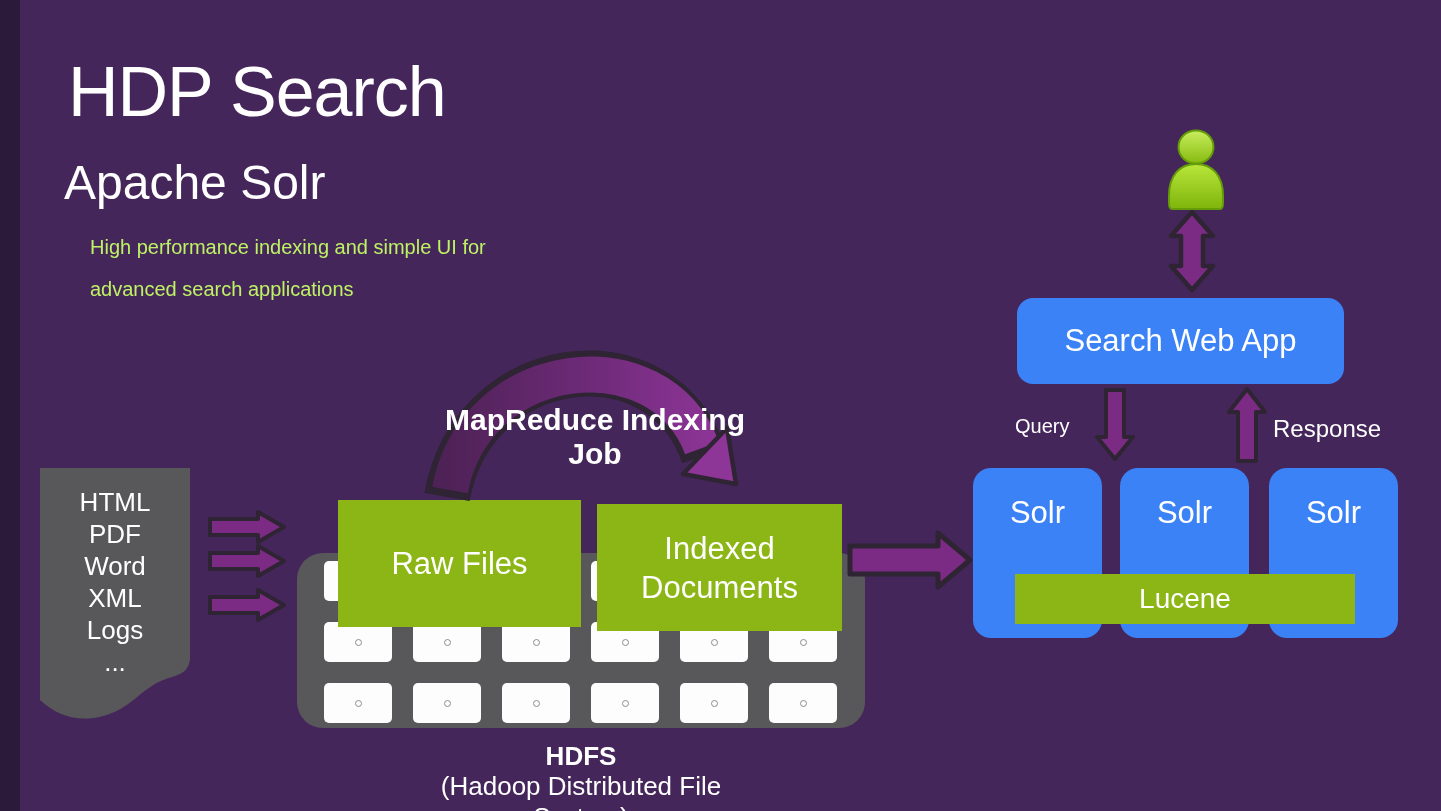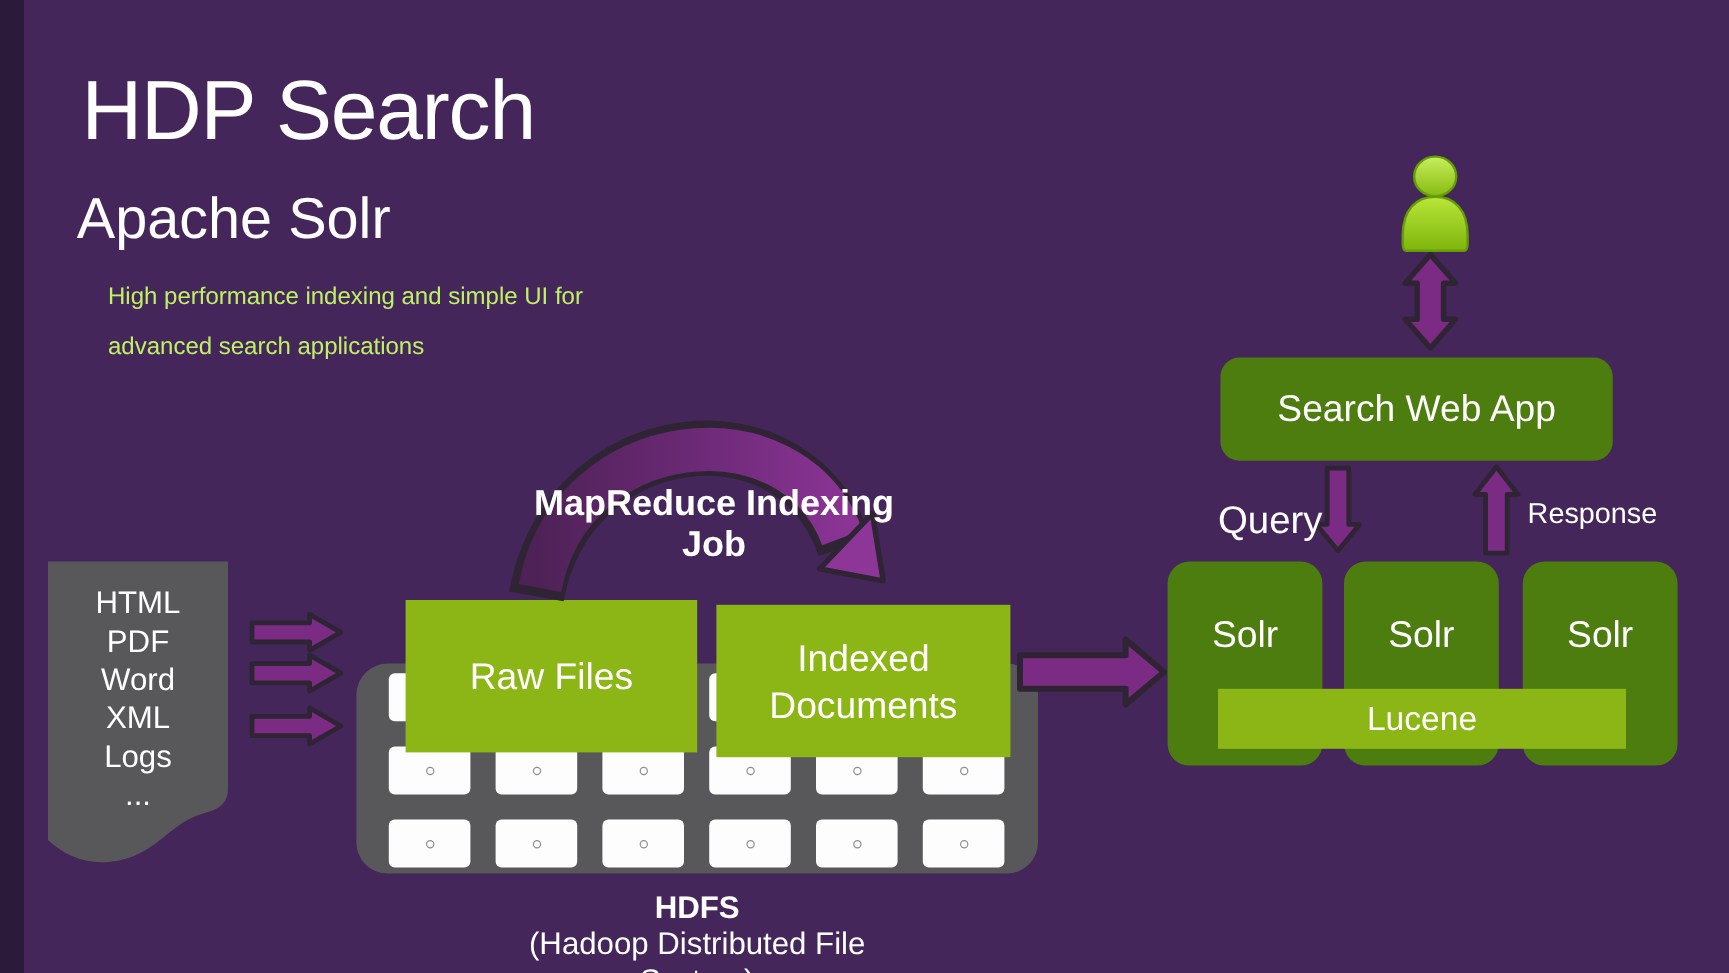--- a/index.html
+++ b/index.html
@@ -8,39 +8,39 @@
     background:#45265b;color:#fff;
     font-family:"Liberation Sans",sans-serif;
     margin-left:20px;
   }
   .abs{position:absolute;}
   
   .title{left:48px;top:52px;font-size:70px;letter-spacing:-1px;z-index:6;}
   .subtitle{left:44px;top:155px;font-size:48px;z-index:6;}
   .desc{left:70px;top:226px;font-size:20px;line-height:42px;white-space:pre-line;z-index:6;color:#bef264;}
   
-  .graybox{background:#4d7c0f;border-radius:16px;display:flex;align-items:center;justify-content:center;z-index:3;}
+  .graybox{background:#3b82f6;border-radius:16px;display:flex;align-items:center;justify-content:center;z-index:3;}
   .searchapp{left:997px;top:298px;width:327px;height:86px;font-size:31px;}
-  .solr{top:468px;width:129px;height:170px;border-radius:18px;align-items:flex-start;padding-top:43px;box-sizing:border-box;font-size:31px;}
+  .solr{top:468px;width:129px;height:170px;border-radius:18px;align-items:flex-start;padding-top:27px;box-sizing:border-box;font-size:31px;}
   .solr1{left:953px;} .solr2{left:1100px;} .solr3{left:1249px;}
   
   .greenbox{background:#8cb616;display:flex;align-items:center;justify-content:center;text-align:center;z-index:4;}
   .rawfiles{left:318px;top:500px;width:243px;height:127px;font-size:31px;}
   .indexed{left:577px;top:504px;width:245px;height:127px;font-size:31px;line-height:39px;white-space:pre-line;}
   .lucene{left:995px;top:574px;width:340px;height:50px;font-size:28px;z-index:5;text-align:right;}
   
   .hdfs{left:277px;top:553px;width:568px;height:175px;background:#58585b;border-radius:26px;z-index:2;
         display:grid;grid-template-columns:repeat(6,68px);grid-auto-rows:40px;column-gap:21px;row-gap:21px;
         padding:8px 27px;box-sizing:border-box;}
   .tile{background:#fdfdfd;border-radius:5px;position:relative;}
   .tile::after{content:"";position:absolute;left:50%;top:50%;width:5px;height:5px;margin:-3px 0 0 -3px;
         border:1px solid #8e8e8e;border-radius:50%;}
   
   .lbl{z-index:6;}
-  .qlbl{left:995px;top:415px;font-size:32px;}
+  .qlbl{left:995px;top:415px;font-size:20px;}
   .rlbl{left:1253px;top:415px;font-size:24px;}
   .mrlbl{left:395px;top:403px;width:360px;text-align:center;font-size:30px;font-weight:bold;}
   .hdfscap{left:277px;top:741px;width:568px;text-align:center;}
   .hdfscap .h1{font-size:26px;font-weight:bold;line-height:30px;}
   .hdfscap .h2{font-size:26px;line-height:31px;white-space:pre-line;}
   
   .srctext{left:20px;top:486px;width:150px;text-align:center;font-size:26px;line-height:32px;z-index:6;}
   
   .overlay{left:0;top:0;width:1441px;height:811px;z-index:5;pointer-events:none;}
 </style>

